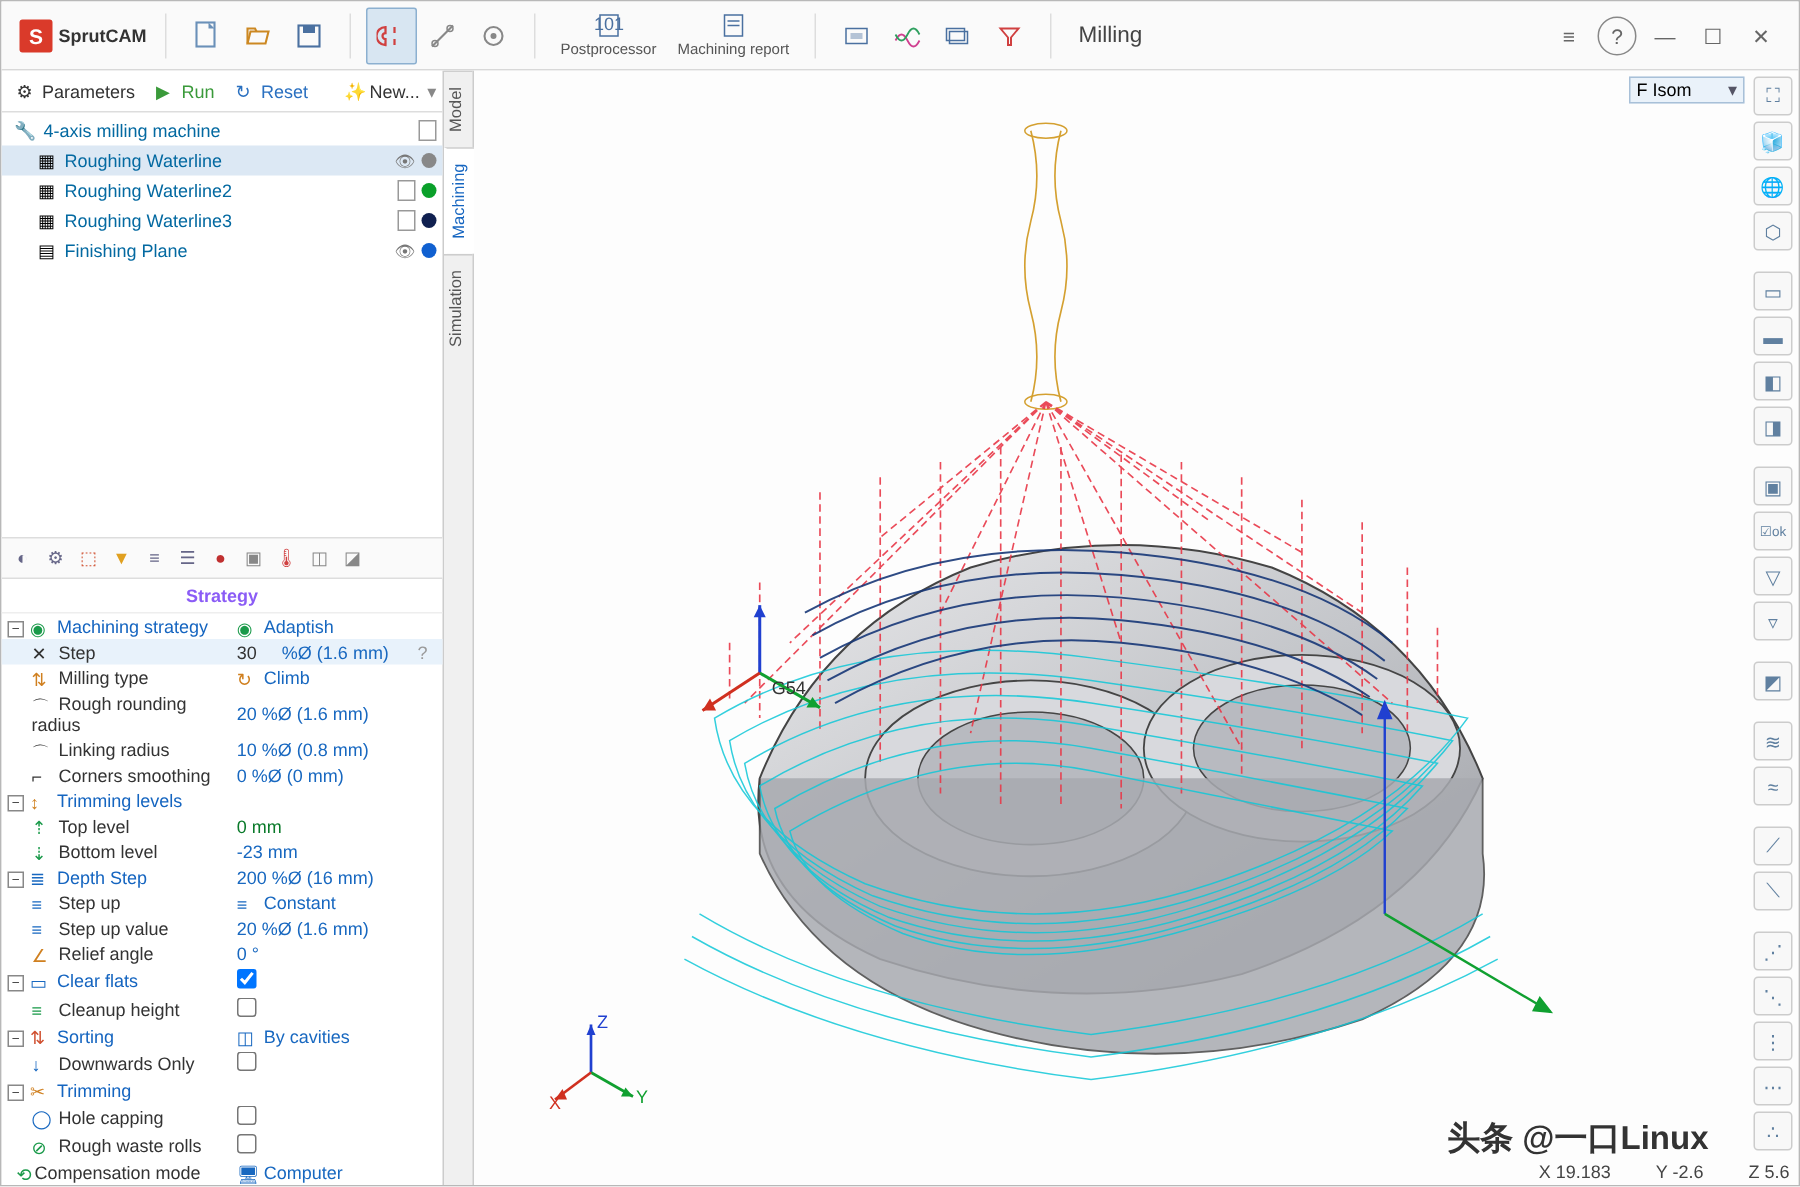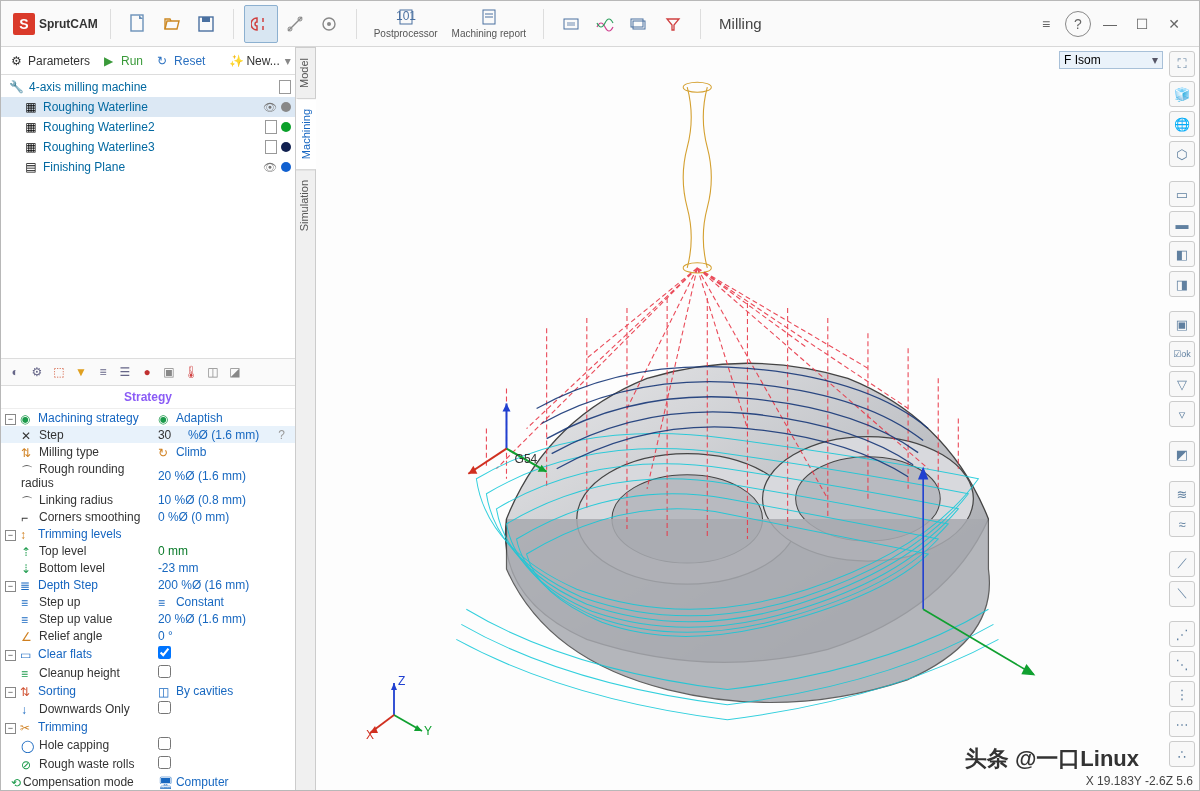--- a/index.html
+++ b/index.html
@@ -61,26 +61,26 @@
 input[type=checkbox] { margin: 0; }
 
 .prop-row.hl .prop-key, .prop-row.hl .prop-val { background: #e8f2fb; }
 
 
 .vert-tabs { display: flex; flex-direction: column; width: 20px; background: #f0f0f0; border-right: 1px solid #ccc; }
 .vtab { writing-mode: vertical-rl; transform: rotate(180deg); padding: 10px 2px; font-size: 11px; color: #555; cursor: pointer; border-bottom: 1px solid #ccc; text-align: center; }
 .vtab.active { background: #fff; color: #1565c0; font-weight: 500; border-right: 2px solid #fff; margin-right:-1px; }
 
 .canvas-area { flex: 1; position: relative; background: #fdfdfd; }
-.view-dropdown { position: absolute; top: 4px; right: 36px; width: 104px; height: 18px; border: 1px solid #a8c0d8; background: #eaf2fa; font-size: 11px; padding: 0 4px; display: flex; align-items: center; justify-content: space-between; cursor: pointer; }
+.view-dropdown { position: absolute; top: 4px; right: 36px; width: 77px; height: 18px; border: 1px solid #a8c0d8; background: #eaf2fa; font-size: 11px; padding: 0 4px; display: flex; align-items: center; justify-content: space-between; cursor: pointer; }
 .side-tool-col { position: absolute; top: 4px; right: 2px; bottom: 4px; width: 30px; display: flex; flex-direction: column; gap: 4px; align-items: center; }
 .st-btn { width: 26px; height: 26px; border: 1px solid #ccc; background: #f8f8f8; border-radius: 3px; display: flex; align-items: center; justify-content: center; cursor: pointer; font-size: 13px; color: #6080a0; }
 .st-gap { height: 6px; }
 
-.status { position: absolute; bottom: 2px; right: 6px; display: flex; font-size: 11px; color: #444; }
+.status { position: absolute; bottom: 2px; right: 6px; display: flex; gap: 30px; font-size: 11px; color: #444; }
 .watermark { position:absolute; bottom: 16px; right: 60px; font-size: 22px; font-weight: 600; color: #333; font-family: 'Microsoft YaHei', sans-serif; text-shadow: 0 0 3px #fff, 0 0 3px #fff; }
 
 .triad { position: absolute; left: 50px; bottom: 50px; width: 70px; height: 70px; }
 svg.scene { width: 100%; height: 100%; }
 </style>
 </head>
 <body>
 
 <div class="app">
 

